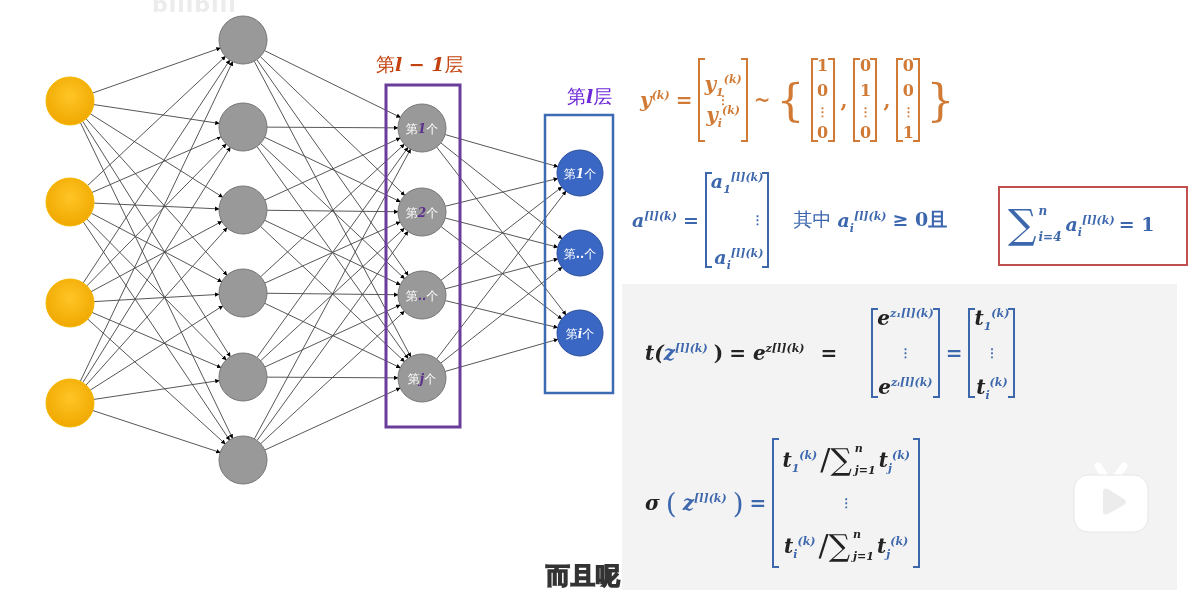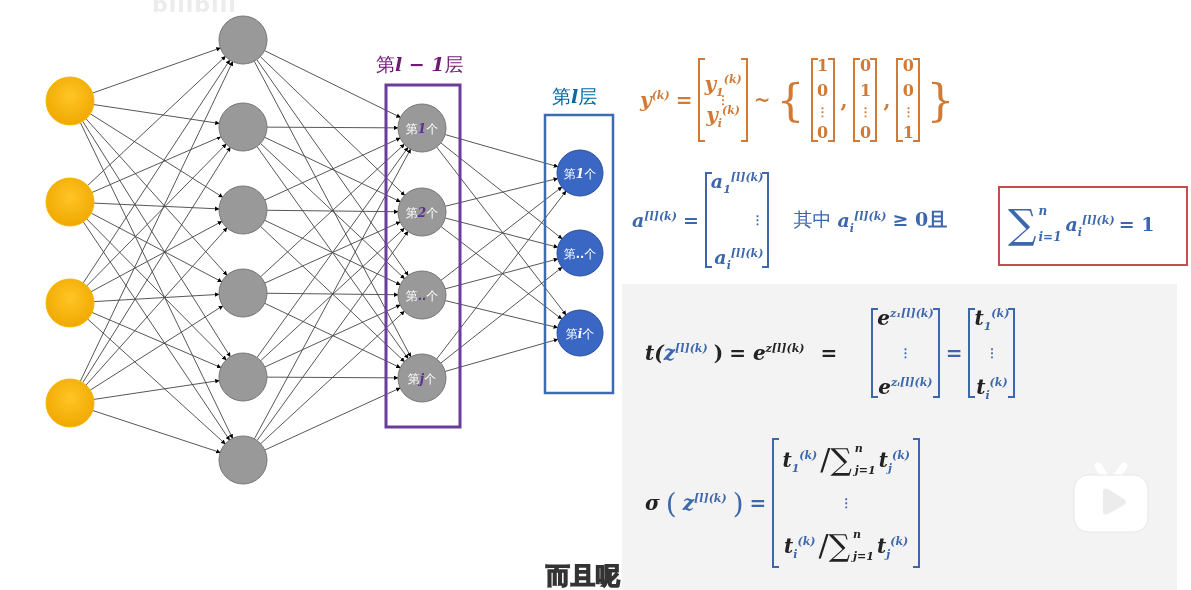--- a/index.html
+++ b/index.html
@@ -1,22 +1,22 @@
 <!DOCTYPE html>
 <html><head>
 <meta charset="utf-8">
 <style>
   html,body{margin:0;padding:0;background:#ffffff;}
   body{width:1191px;height:590px;position:relative;overflow:hidden;font-family:"DejaVu Serif",serif;}
   #net{position:absolute;left:0;top:0;}
   .panel{position:absolute;left:622px;top:284px;width:555px;height:306px;background:#f3f3f3;}
   .watermark{position:absolute;left:152px;top:-8px;font-family:"DejaVu Sans",sans-serif;font-weight:bold;font-size:22px;color:#ececec;letter-spacing:1px;}
   .layer-label{position:absolute;font-family:"DejaVu Sans",sans-serif;font-size:19px;}
-  .lbl-prev{left:376px;top:52px;color:#701a75;}
-  .lbl-cur{left:552px;top:84px;color:#0369a1;}
+  .lbl-prev{left:376px;top:52px;color:#c2410c;}
+  .lbl-cur{left:567px;top:84px;color:#6d28d9;}
   .lbl-prev b, .lbl-cur b{font-family:"DejaVu Serif",serif;font-style:italic;}
   .math{position:absolute;font-family:"DejaVu Serif",serif;font-weight:bold;}
   .orange{color:#d07a35;}
   .blue{color:#3d67ad;}
   .dark{color:#222;}
   .it{font-style:italic;}
   sup,sub{font-size:11px;line-height:0;}
   .bracket-col{display:inline-flex;flex-direction:column;align-items:center;vertical-align:middle;padding:0 6px;position:relative;line-height:1.05;}
   .bracket-col::before,.bracket-col::after{content:"";position:absolute;top:0;bottom:0;width:5px;border:2px solid currentColor;}
   .bracket-col::before{left:0;border-right:none;}
@@ -218,21 +218,21 @@
   <span style="margin-left:18px;font-family:Liberation Serif, serif;font-weight:normal;">其中</span>
   <span class="it"><span>a</span><sub>i</sub><sup>[l](k)</sup></span>
   <span>≥ 0且</span>
 </div>
 
 <div class="sumbox"></div>
 <div class="math blue" style="left:1008px;top:198px;font-size:19px;display:flex;align-items:center;gap:4px;">
   <span style="font-size:40px;font-weight:normal;">∑</span>
   <span style="display:flex;flex-direction:column;font-size:12px;line-height:26px;margin-left:-2px;">
     <span class="it">n</span>
-    <span class="it">i=1</span>
+    <span class="it">i=4</span>
   </span>
   <span class="it"><span>a</span><sub>i</sub><sup>[l](k)</sup></span>
   <span>= 1</span>
 </div>
 
 <div class="panel"></div>
 
 <div class="math dark" style="left:645px;top:308px;font-size:20px;display:flex;align-items:center;gap:6px;">
   <span class="it">t(</span>
   <span class="it blue" style="margin-left:-6px;"><span>z</span><sup>[l](k)</sup></span>

